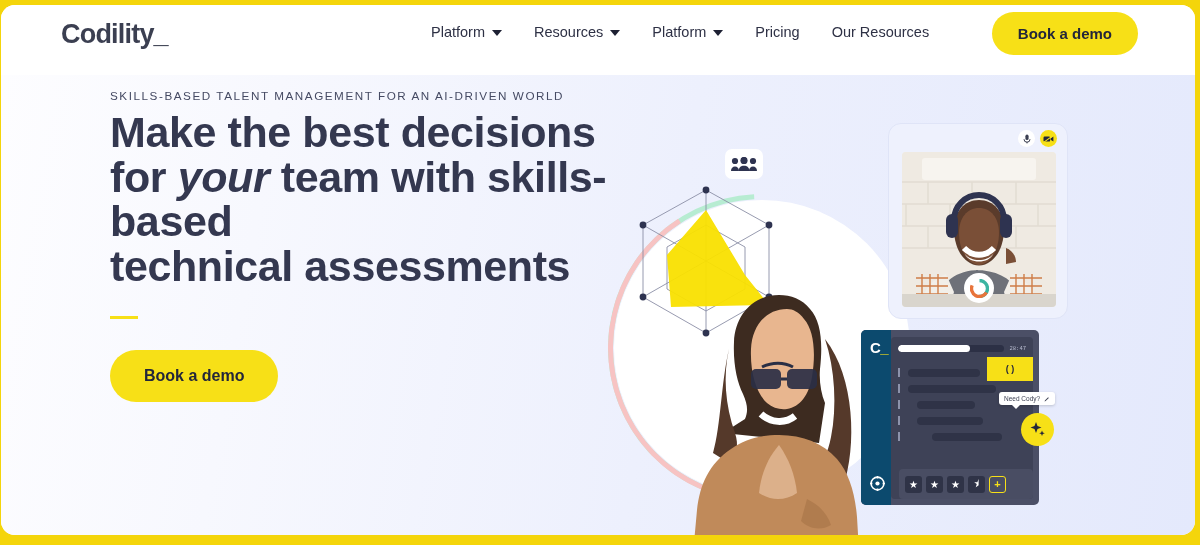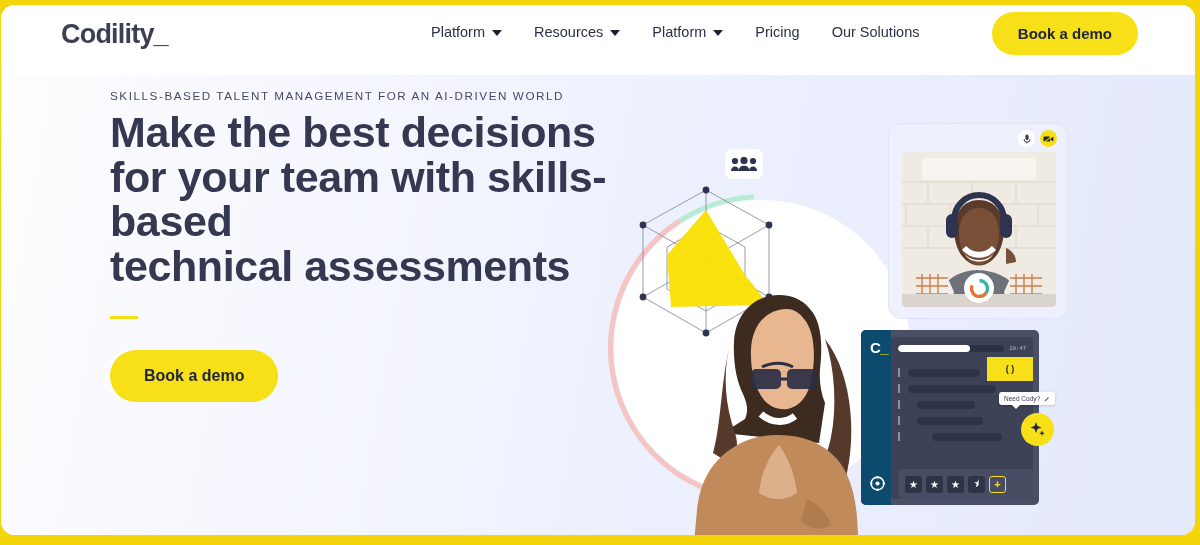--- a/index.html
+++ b/index.html
@@ -57,21 +57,21 @@
   }
   .hero-copy { position: absolute; left: 109px; top: 14px; width: 520px; }
   .eyebrow {
     font-size: 11.7px; letter-spacing: 1.55px; font-weight: 400;
     color: #454a63; white-space: nowrap;
   }
   .headline {
     margin-top: 8px; font-size: 43px; line-height: 1.04;
     font-weight: 700; color: #343850; letter-spacing: -0.4px;
   }
-  .headline .it { }
+  .headline .it { font-style: italic; }
   .rule { width: 28px; height: 3px; background: #f7e017; margin: 27px 0 0 0; }
   .body-text {
     margin-top: 20px; font-size: 15px; line-height: 1.62;
     color: #4b4f66; width: 482px;
   }
   .hero-btn {
     margin-top: 31px; background: #f7e017; color: #23263a;
     font-size: 16px; font-weight: 700; border: none;
     border-radius: 32px; padding: 17px 34px; cursor: pointer;
   }
@@ -203,21 +203,21 @@
         <span class="caret"></span>
       </div>
       <div class="nav-item">
         <span>Platform</span>
         <span class="caret"></span>
       </div>
       <div class="nav-item">
         <span>Pricing</span>
       </div>
       <div class="nav-item">
-        <span>Our Solutions</span>
+        <span>Our Resources</span>
       </div>
     </div>
 
     <button class="demo-btn">Book a demo</button>
   </div>
 
   <div class="hero">
 
     <div class="hero-copy">
       <div class="eyebrow">SKILLS-BASED TALENT MANAGEMENT FOR AN AI-DRIVEN WORLD</div>

